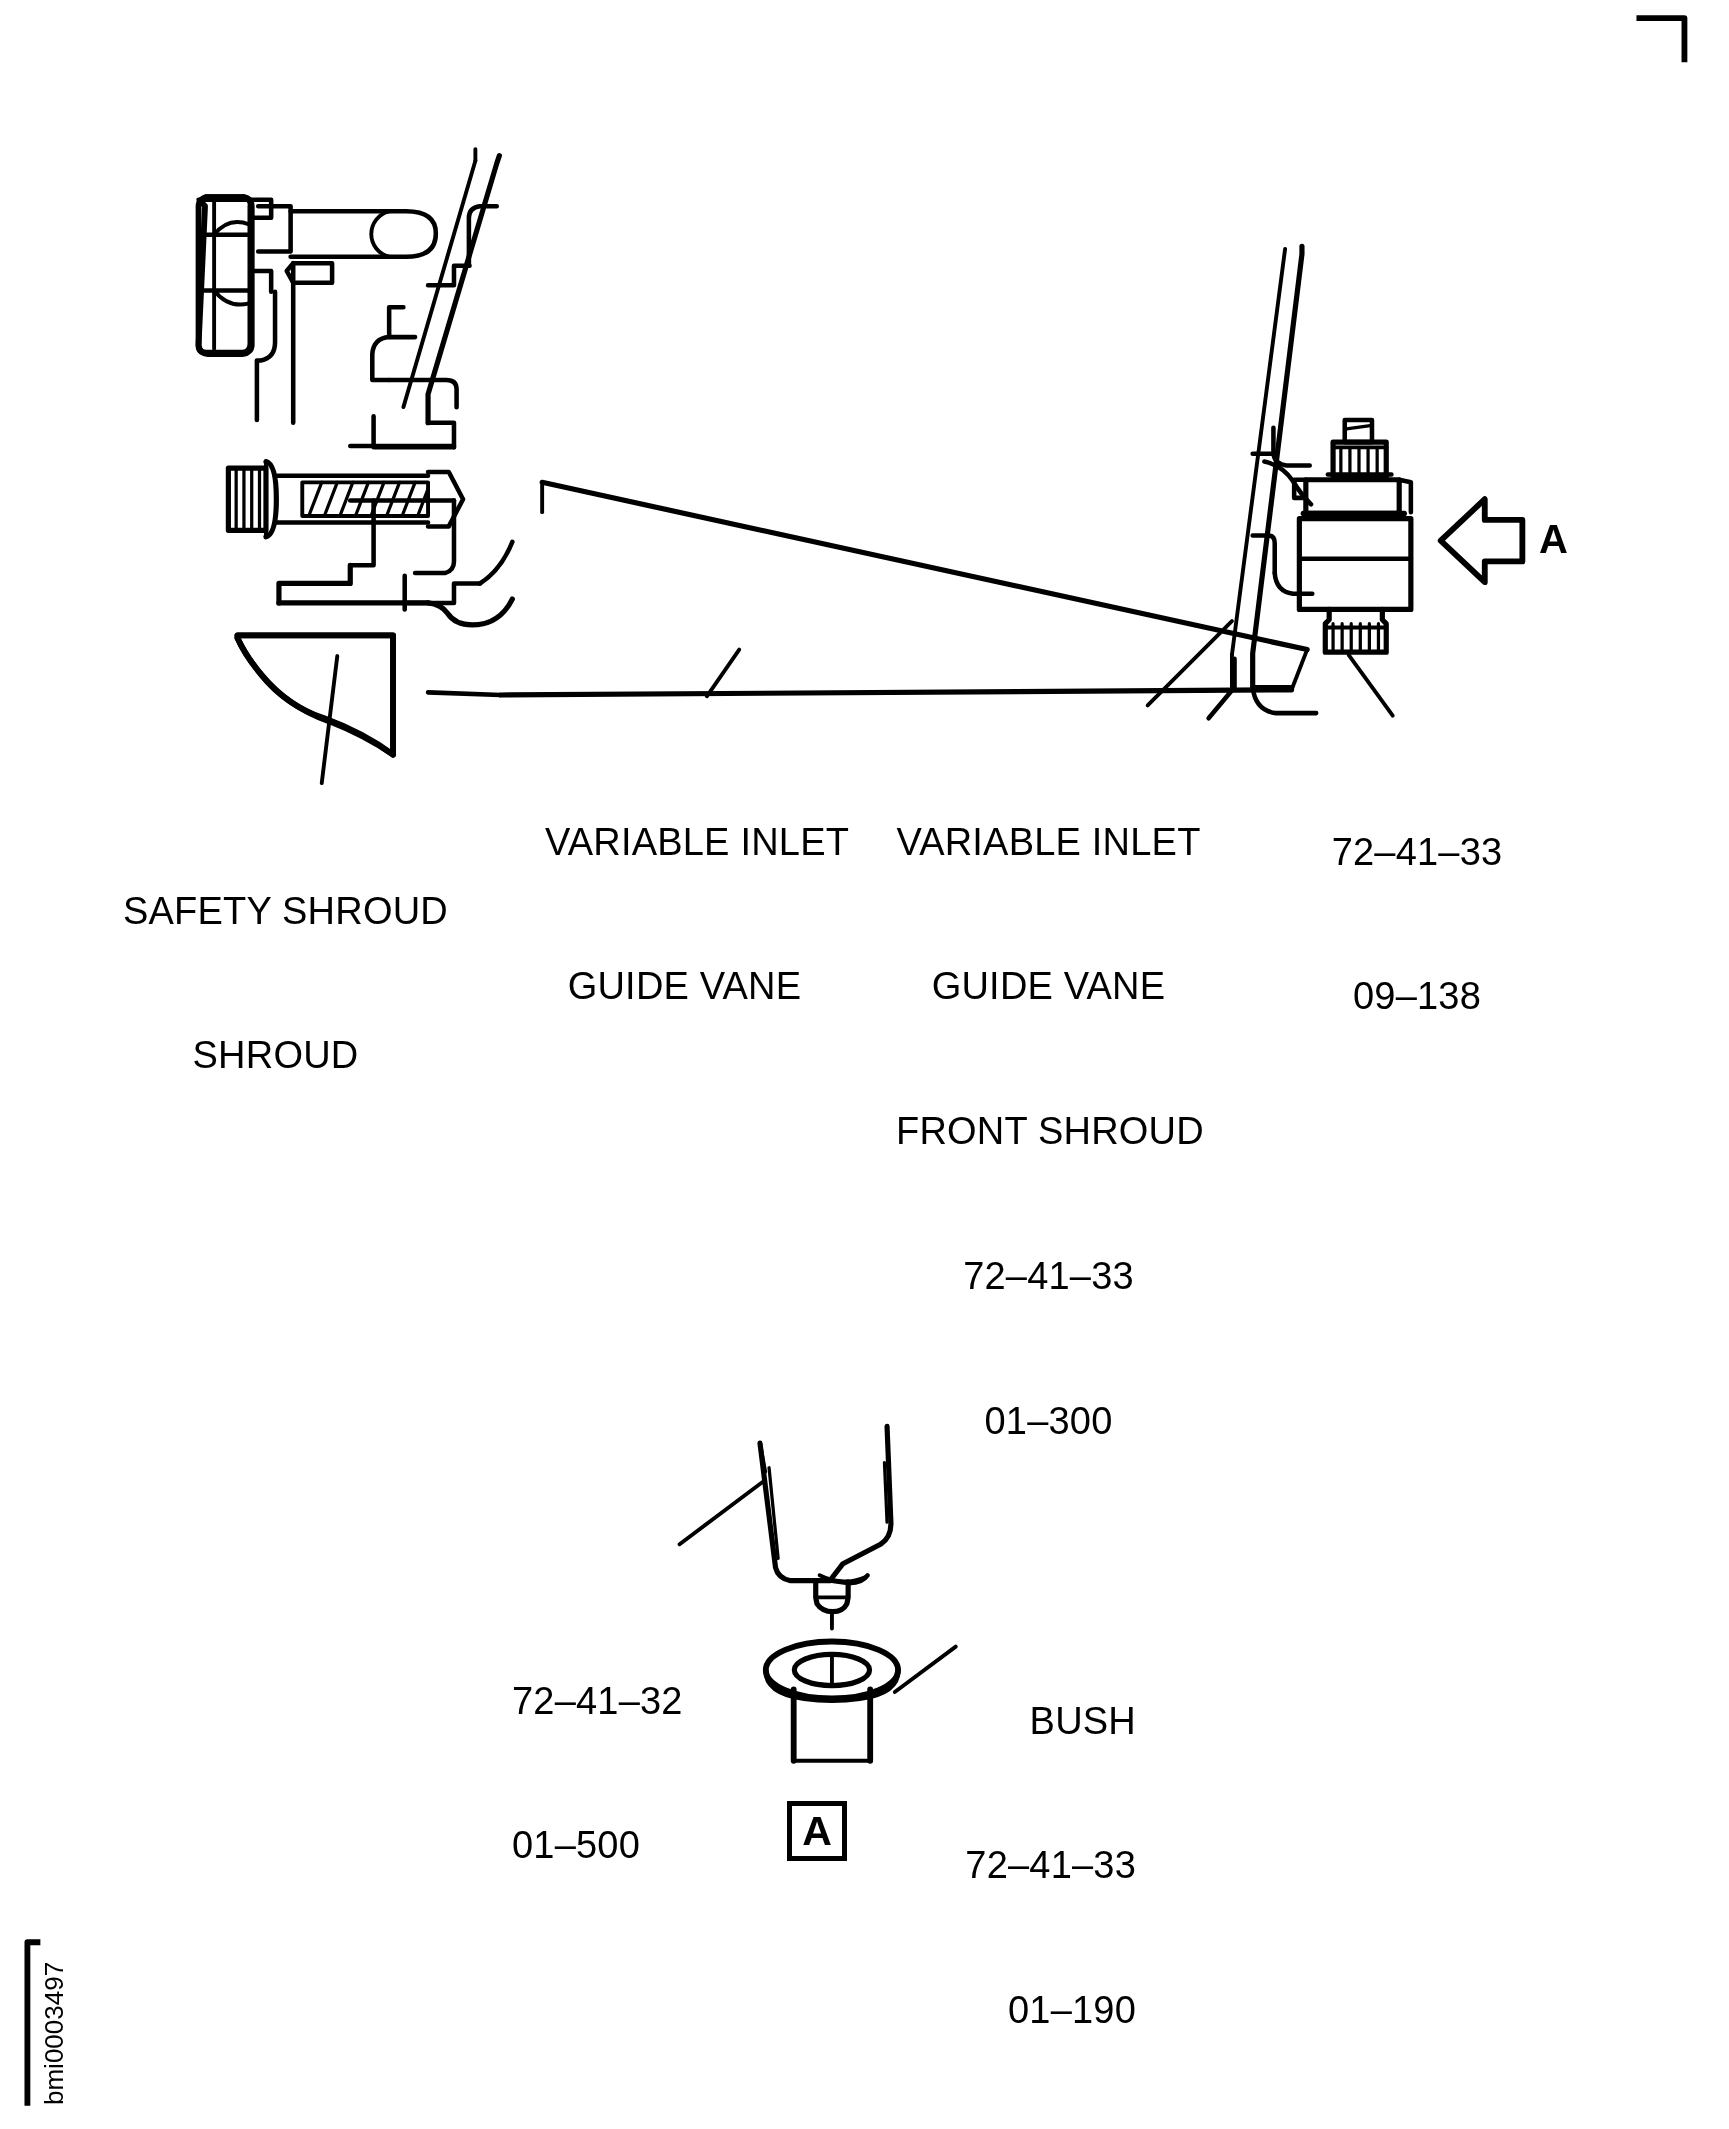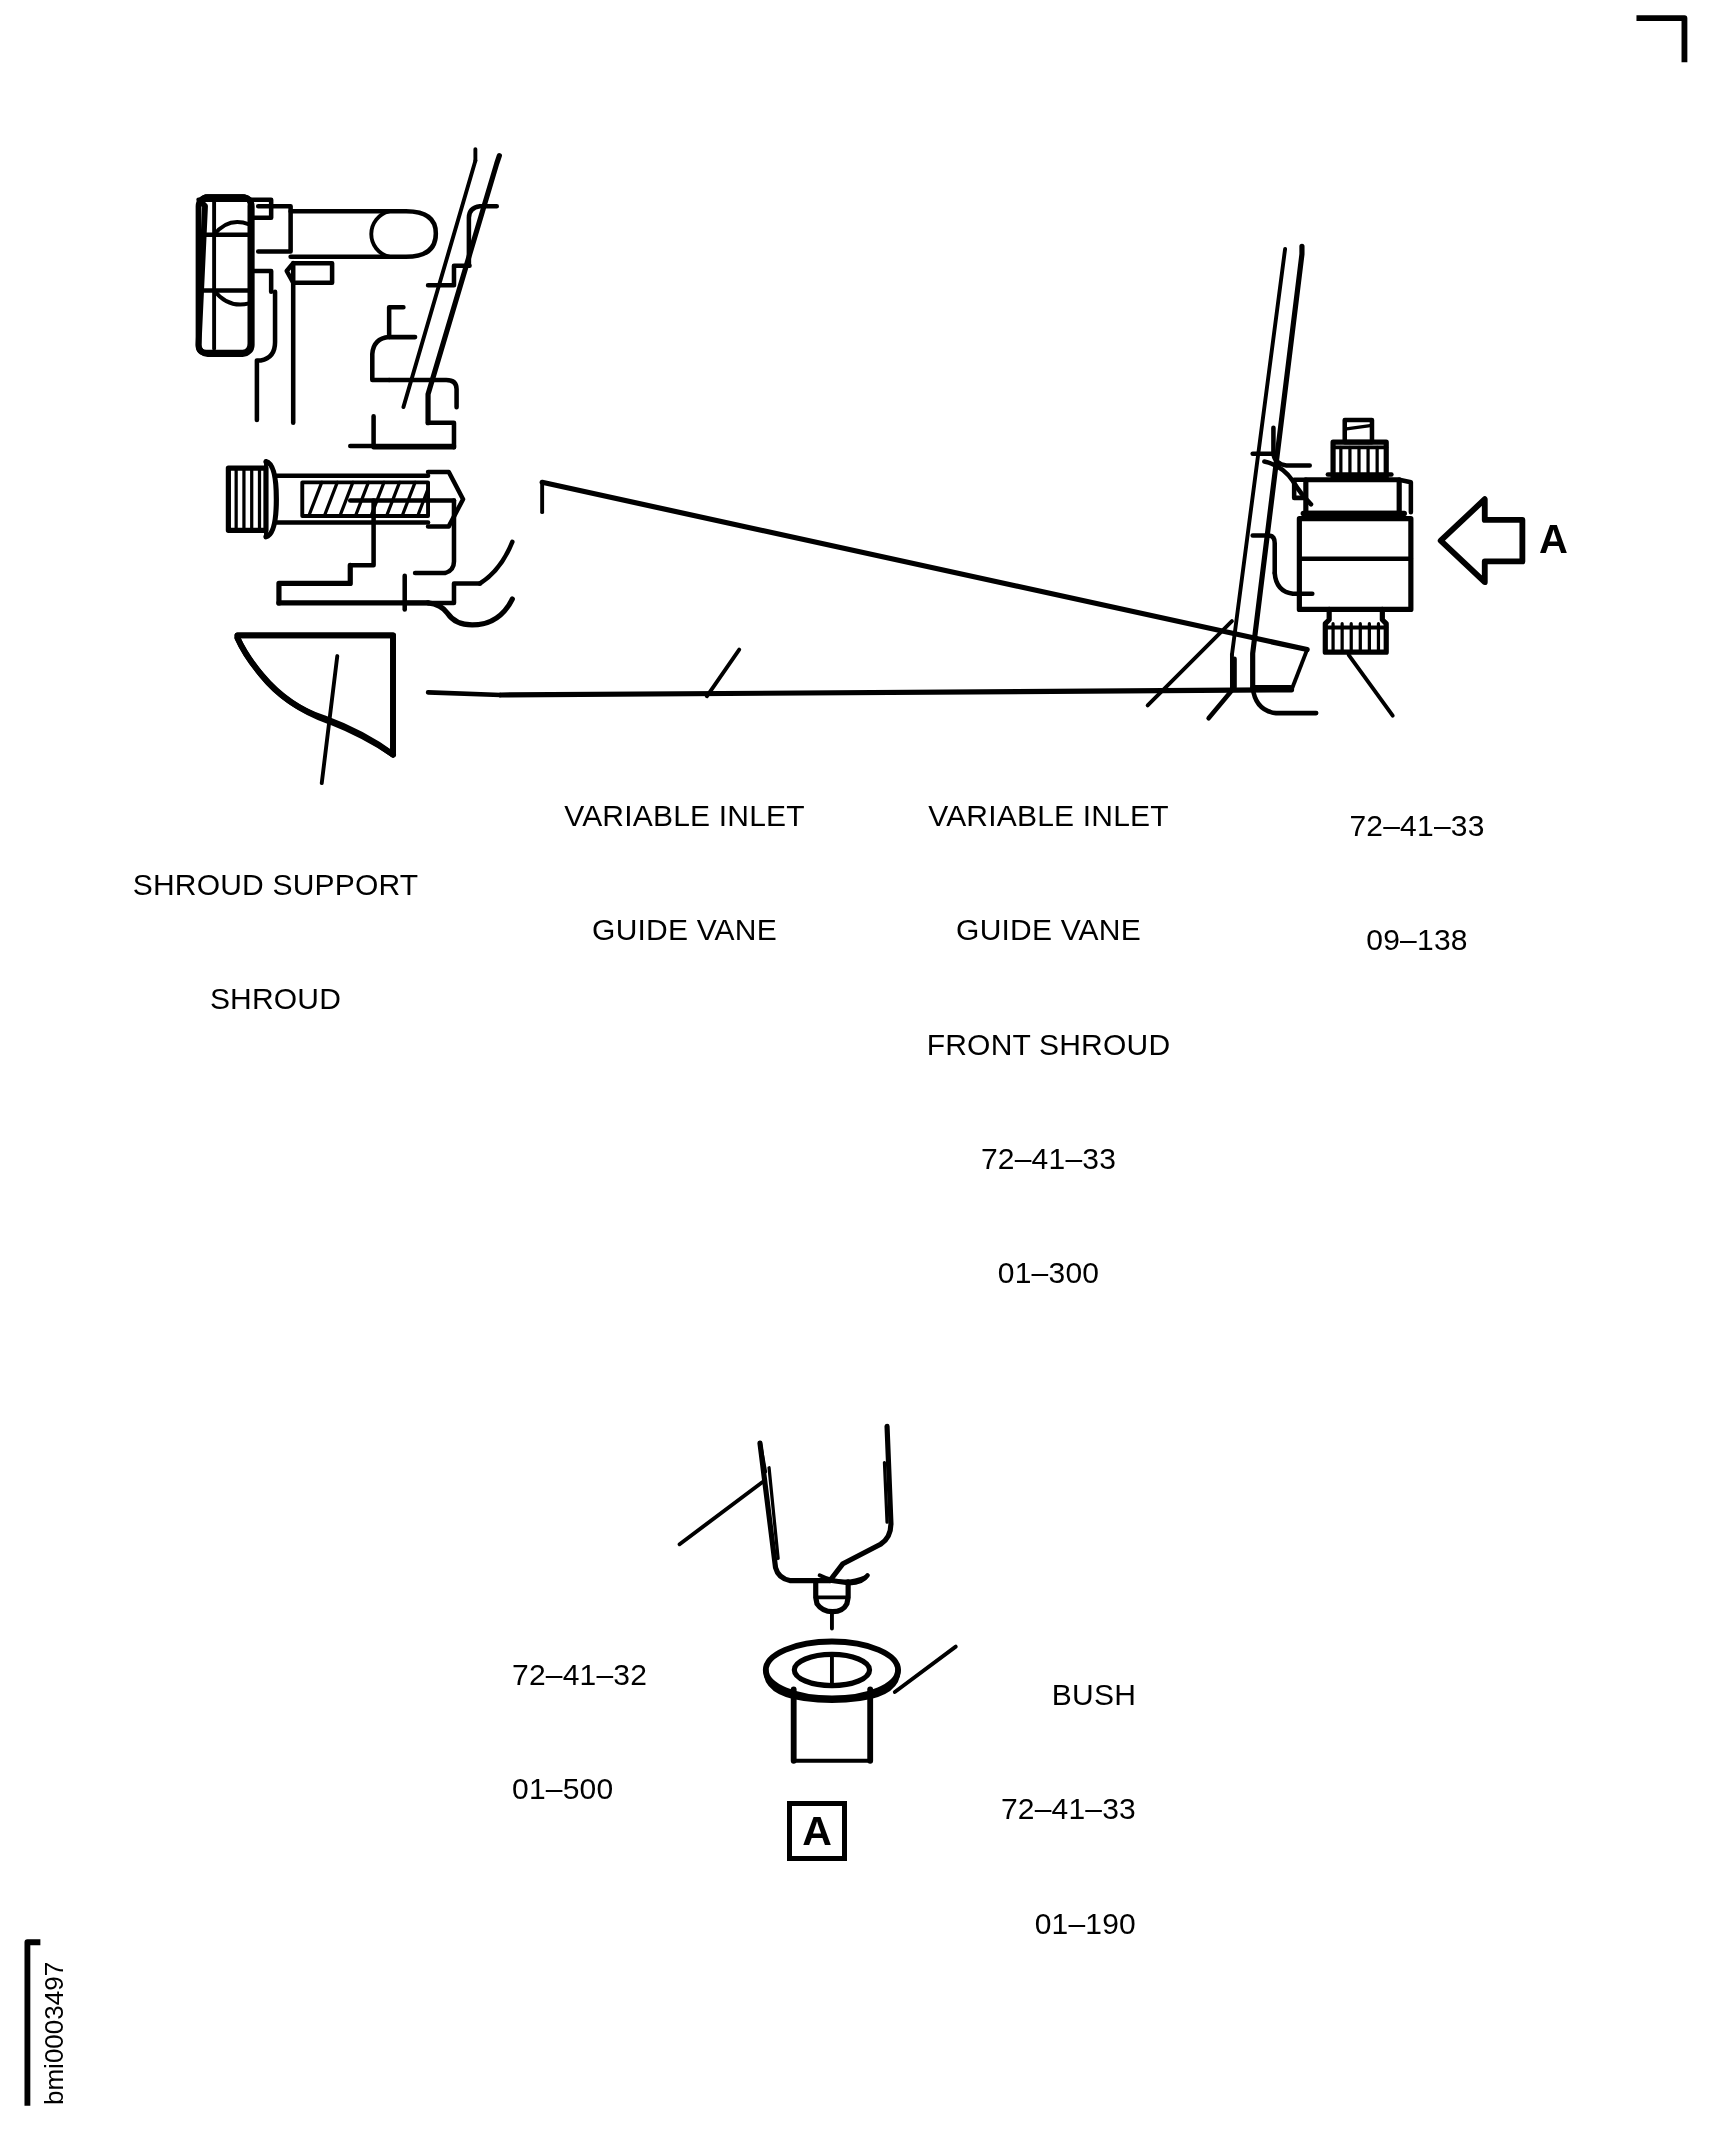--- a/index.html
+++ b/index.html
@@ -25,21 +25,21 @@
     position: absolute;
     left: 0;
     top: 0;
     width: 1730px;
     height: 2129px;
     overflow: visible;
   }
   .callout {
     position: absolute;
     font-family: "Liberation Sans", sans-serif;
-    font-size: 30px;
+    font-size: 38px;
     line-height: 1.27;
     letter-spacing: 0.2px;
     text-align: center;
     white-space: pre;
     color: #000;
   }
   .callout .ln { display: block; }
   .arrow-letter {
     position: absolute;
     font-family: "Liberation Sans", sans-serif;
@@ -282,21 +282,21 @@
 
       <g stroke-width="6">
         <path d="M1048 2382 L1176 2286"></path>
         <path d="M1380 2610 L1474 2540"></path>
       </g>
 
     </g>
   </svg>
 
   <div class="callout" style="left:123px; top:790px; width:305px;">
-    <span class="ln">SHROUD SUPPORT</span>
+    <span class="ln">SAFETY SHROUD</span>
     <span class="ln">SHROUD</span>
   </div>
 
   <div class="callout" style="left:545px; top:721px; width:279px;">
     <span class="ln">VARIABLE INLET</span>
     <span class="ln">GUIDE VANE</span>
   </div>
 
   <div class="callout" style="left:896px; top:721px; width:305px;">
     <span class="ln">VARIABLE INLET</span>

